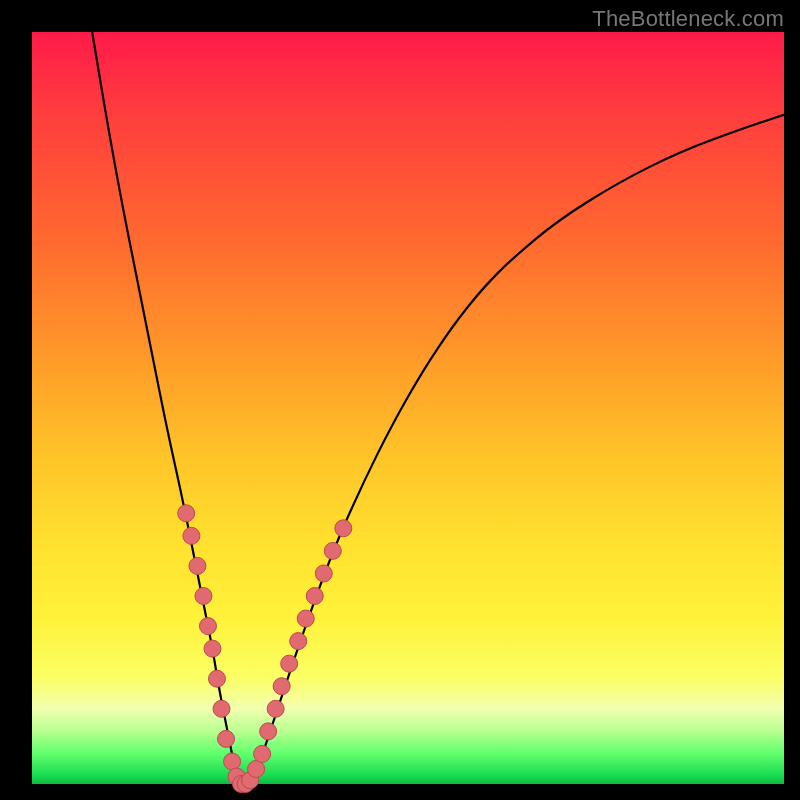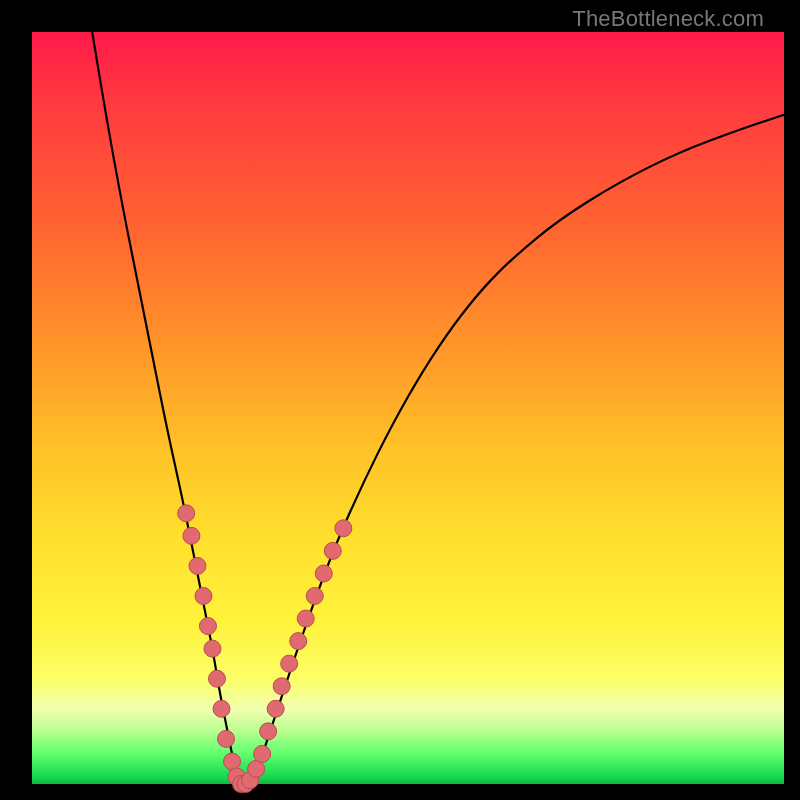--- a/index.html
+++ b/index.html
@@ -11,20 +11,21 @@
     overflow: hidden;
     font-family: Arial, Helvetica, sans-serif;
   }
   .frame {
     position: absolute;
     left: 0;
     top: 0;
     width: 776px;
     height: 800px;
     background: #000;
+    padding-left: 20px;
   }
   .plot {
     position: absolute;
     left: 32px;
     top: 32px;
     width: 752px;
     height: 752px;
     
     background: linear-gradient(
       to bottom,

